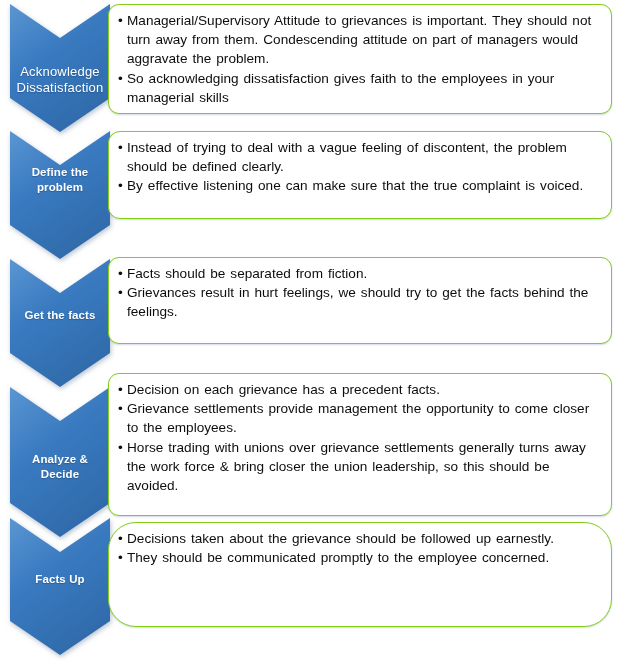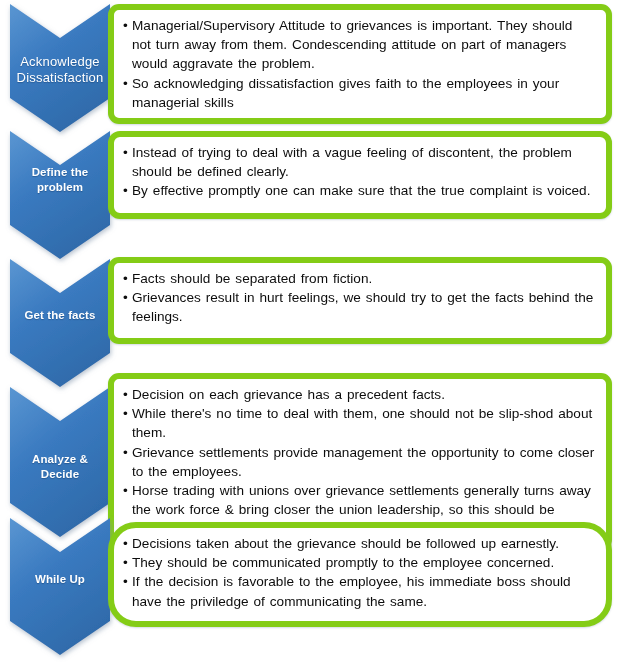--- a/index.html
+++ b/index.html
@@ -63,21 +63,21 @@
     line-height: 16px;
     letter-spacing: 0.2px;
   }
 
   
   .textbox {
     position: absolute;
     left: 108px;
     width: 504px;
     box-sizing: border-box;
-    border: 6px solid #84cc16;
+    border: 1px solid #84cc16;
     border-radius: 11px;
     background: #ffffff;
     box-shadow: 0 1px 2px rgba(120,140,165,0.32);
   }
   .bullets {
     margin: 0;
     padding: 6px 9px 6px 9px;
     list-style: none;
   }
   .bullets li {
@@ -114,21 +114,21 @@
               <stop offset="45%" stop-color="#3a7ac0"></stop>
               <stop offset="100%" stop-color="#2f6bab"></stop>
             </linearGradient>
             <filter id="chevShadow0" x="-30%" y="-20%" width="180%" height="150%">
               <feDropShadow dx="1" dy="2" stdDeviation="2.4" flood-color="#7a8ea6" flood-opacity="0.55"></feDropShadow>
             </filter>
           </defs>
           <path d="M0,0 L50,34 L100,0 L100,94 L50,128 L0,94 Z" fill="url(#chevGrad0)" filter="url(#chevShadow0)"></path>
         </svg>
       </div>
-      <div class="chevron-label thin" style="top: 54px;">
+      <div class="chevron-label thin" style="top: 64px;">
         <div>Acknowledge</div>
         <div>Dissatisfaction</div>
       </div>
       <div class="textbox" style="top: 4px; min-height: 109px;">
         <ul class="bullets">
           <li>Managerial/Supervisory  Attitude  to grievances  is important.  They should not turn away from them. Condescending  attitude  on part of managers would aggravate  the problem.</li>
           <li>So acknowledging  dissatisfaction  gives faith to the employees  in your managerial  skills</li>
         </ul>
       </div>
     </div>
@@ -148,21 +148,21 @@
           <path d="M0,0 L50,34 L100,0 L100,94 L50,128 L0,94 Z" fill="url(#chevGrad1)" filter="url(#chevShadow1)"></path>
         </svg>
       </div>
       <div class="chevron-label" style="top: 165px;">
         <div>Define the</div>
         <div>problem</div>
       </div>
       <div class="textbox" style="top: 131px; min-height: 88px; border-radius: 12px;">
         <ul class="bullets">
           <li>Instead  of trying to deal with a vague feeling of discontent,  the problem should  be defined clearly.</li>
-          <li>By effective promptly  one can make sure that the true complaint  is voiced.</li>
+          <li>By effective listening  one can make sure that the true complaint  is voiced.</li>
         </ul>
       </div>
     </div>
     <div class="step" style="top: 0px;">
       <div class="chevron" style="top: 259px; height: 128px;">
         <svg viewBox="0 0 100 128" preserveAspectRatio="none">
           <defs>
             <linearGradient id="chevGrad2" x1="0%" y1="0%" x2="55%" y2="100%">
               <stop offset="0%" stop-color="#5a96d2"></stop>
               <stop offset="45%" stop-color="#3a7ac0"></stop>
@@ -201,21 +201,20 @@
           <path d="M0,0 L50,34 L100,0 L100,116 L50,150 L0,116 Z" fill="url(#chevGrad3)" filter="url(#chevShadow3)"></path>
         </svg>
       </div>
       <div class="chevron-label" style="top: 452px;">
         <div>Analyze &amp;</div>
         <div>Decide</div>
       </div>
       <div class="textbox" style="top: 373px; min-height: 143px;">
         <ul class="bullets">
           <li>Decision  on each grievance  has a precedent  facts.</li>
-          <li>While there's no time to deal with them, one should  not be slip-shod about them.</li>
           <li>Grievance settlements  provide management  the opportunity  to come closer to the employees.</li>
           <li>Horse trading with unions over grievance settlements  generally turns away the work force &amp; bring closer the union  leadership,  so this should  be avoided.</li>
         </ul>
       </div>
     </div>
     <div class="step" style="top: 0px;">
       <div class="chevron" style="top: 518px; height: 137px;">
         <svg viewBox="0 0 100 137" preserveAspectRatio="none">
           <defs>
             <linearGradient id="chevGrad4" x1="0%" y1="0%" x2="55%" y2="100%">
@@ -224,23 +223,22 @@
               <stop offset="100%" stop-color="#2f6bab"></stop>
             </linearGradient>
             <filter id="chevShadow4" x="-30%" y="-20%" width="180%" height="150%">
               <feDropShadow dx="1" dy="2" stdDeviation="2.4" flood-color="#7a8ea6" flood-opacity="0.55"></feDropShadow>
             </filter>
           </defs>
           <path d="M0,0 L50,34 L100,0 L100,103 L50,137 L0,103 Z" fill="url(#chevGrad4)" filter="url(#chevShadow4)"></path>
         </svg>
       </div>
       <div class="chevron-label" style="top: 572px;">
-        <div>While Up</div>
+        <div>Facts Up</div>
       </div>
       <div class="textbox" style="top: 522px; min-height: 105px; border-radius: 28px;">
         <ul class="bullets">
           <li>Decisions taken about  the grievance should  be followed  up earnestly.</li>
           <li>They should  be communicated  promptly  to the employee concerned.</li>
-          <li>If the decision  is favorable  to the employee,  his immediate  boss should have the priviledge  of communicating  the same.</li>
         </ul>
       </div>
     </div>
   </div>
 
 </body></html>

